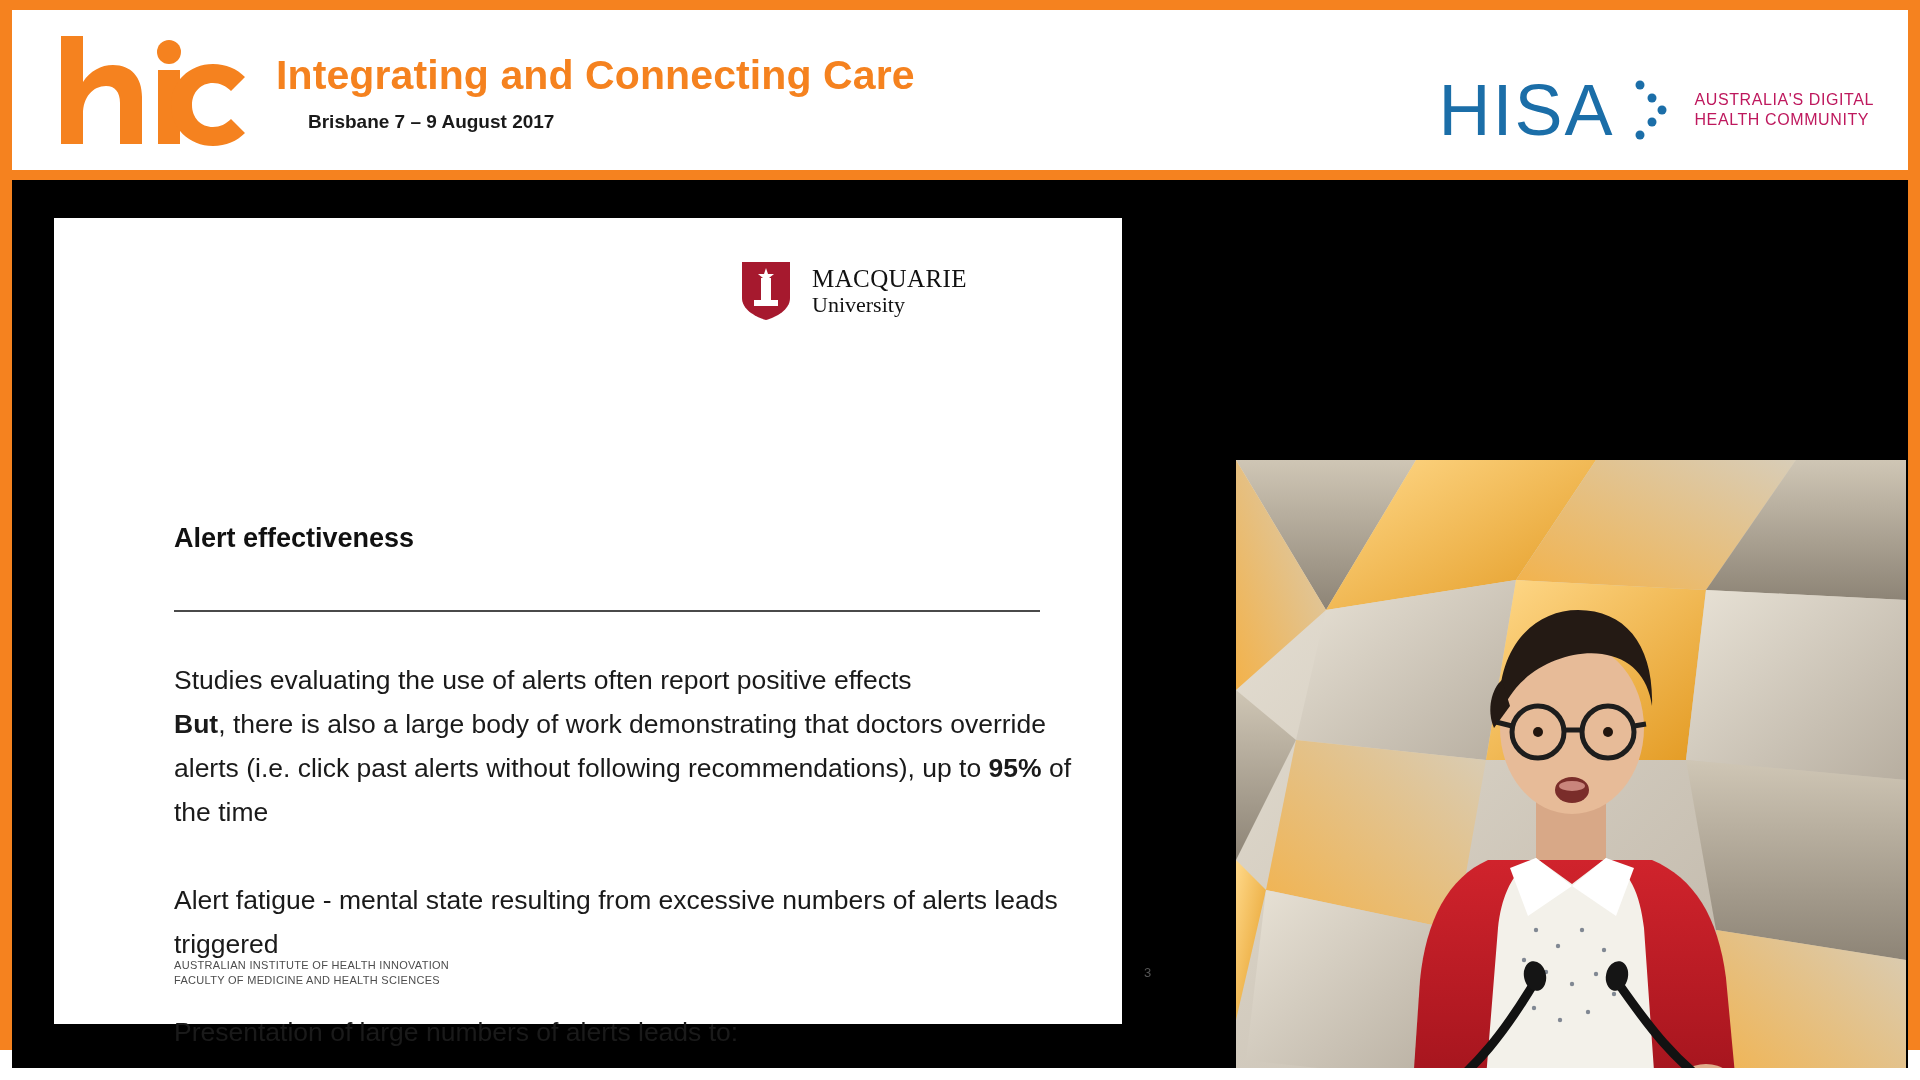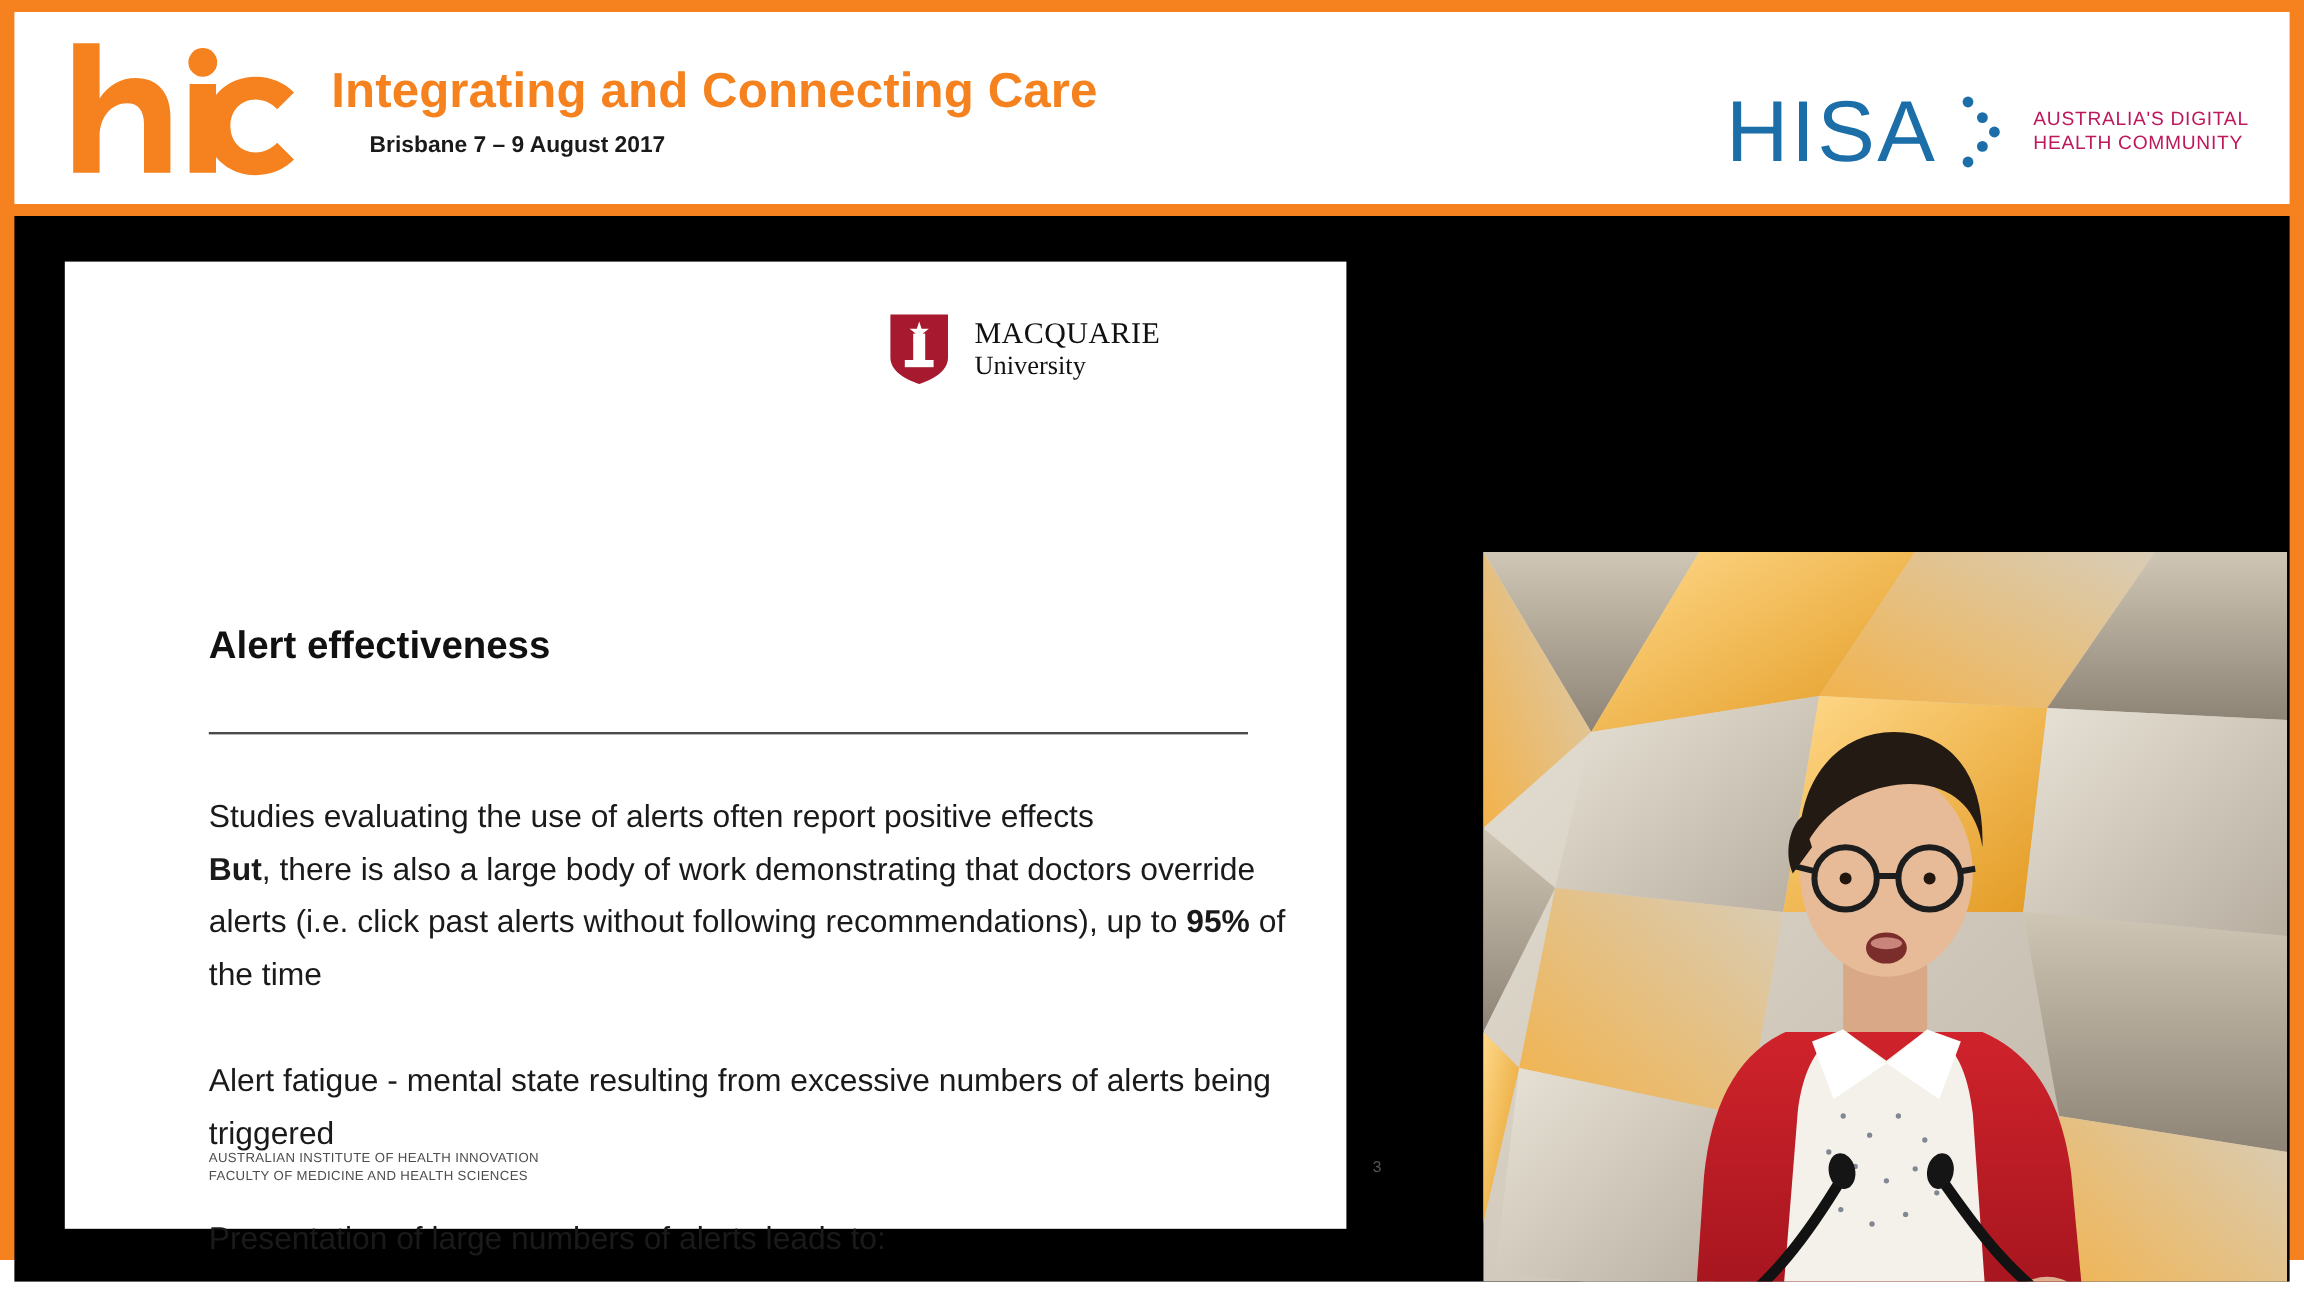--- a/index.html
+++ b/index.html
@@ -117,21 +117,21 @@
   .mq-uni {
     font-family: "Liberation Serif", serif;
     font-size: 22px;
     color: #111;
   }
 
   .slide-title {
     position: absolute;
     left: 120px; top: 320px;
     transform: translateY(-50%);
-    font-size: 32px;
+    font-size: 27px;
     font-weight: bold;
     color: #111;
   }
   .title-rule {
     position: absolute;
     left: 120px; top: 392px;
     width: 866px; height: 2px;
     background: #4a4a4a;
   }
 
@@ -237,21 +237,21 @@
         </div>
       </div>
 
       <div class="slide-title">Alert effectiveness</div>
       <div class="title-rule"></div>
 
       <div class="body">
         <div class="para">Studies evaluating the use of alerts often report positive effects</div>
         <div class="para"><b>But</b><span>, there is also a large body of work demonstrating that doctors override alerts (i.e. click past alerts without following recommendations), up to </span><b>95%</b><span> of the time</span></div>
         <div class="gap"></div>
-        <div class="para">Alert fatigue - mental state resulting from excessive numbers of alerts being triggered</div>
+        <div class="para">Alert fatigue - mental state resulting from excessive numbers of alerts leads triggered</div>
         <div class="gap"></div>
         <div class="para">Presentation of large numbers of alerts leads to:</div>
         <ul class="bullets">
           <li>User frustration and annoyance</li>
 
         </ul>
       </div>
 
       <div class="footer-left">
         <div>AUSTRALIAN INSTITUTE OF HEALTH INNOVATION</div>

